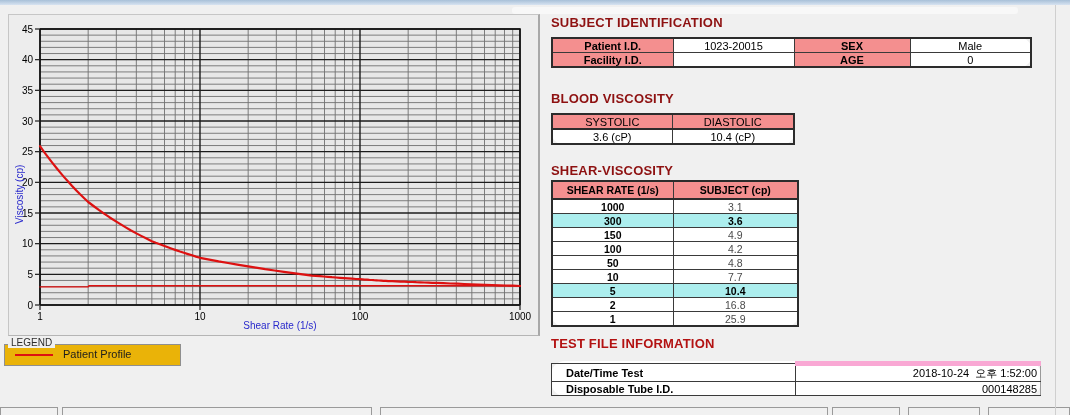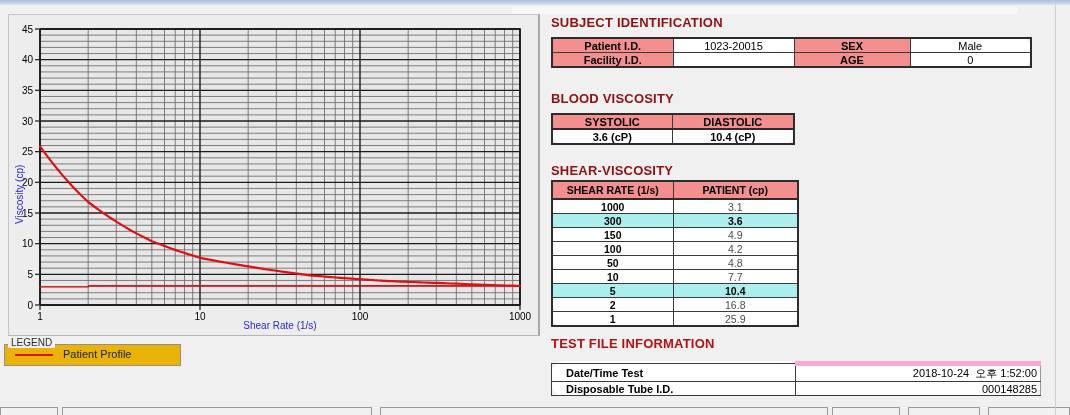--- a/index.html
+++ b/index.html
@@ -40,21 +40,21 @@
 
   
   table.tbl{position:absolute;border-collapse:collapse;table-layout:fixed;
     font-family:"Liberation Sans",sans-serif;font-size:11px;background:#fff;border-radius:14px;}
   table.tbl td{border:1px solid #3a3a3a;text-align:center;padding:0;height:13px;
     overflow:hidden;white-space:nowrap;}
   .pink{background:var(--pink,#f48f8f);font-weight:bold;}
 
   .subject{left:551px;top:37px;width:479px;border:2px solid #2c2c2c;}
   .blood{left:551px;top:113px;width:242px;border:2px solid #2c2c2c;}
-  .blood td{font-weight:bold;}
+  .blood td{font-weight:normal;}
   .blood tr.valrow td{border-top:2px solid #2c2c2c;}
 
   .shear{left:551px;top:180px;width:246px;border:2px solid #2c2c2c;}
   .shear td{height:12px;font-size:10.5px;}
   .shear tr.hdr td{height:16px;font-weight:bold;border-bottom:2px solid #2c2c2c;}
   .shear td.rate{font-weight:bold;}
   .shear td.val{color:#4a4a4a;}
   .shear tr.hl td{background:var(--cyan,#aceeee);font-weight:bold;color:#000;}
 
   .test{left:551px;top:361px;width:489px;background:transparent;}
@@ -240,21 +240,21 @@
 
   <div class="sec-title" id="t-shear">SHEAR-VISCOSITY</div>
   <table class="tbl shear">
     <colgroup>
         <col style="width:121px">
         <col style="width:125px">
       </colgroup>
     <thead>
       <tr class="hdr">
         <td class="pink">SHEAR RATE (1/s)</td>
-        <td class="pink">PATIENT (cp)</td>
+        <td class="pink">SUBJECT (cp)</td>
       </tr>
     </thead>
     <tbody>
       <tr>
           <td class="rate">1000</td>
           <td class="val">3.1</td>
         </tr>
       <tr class="hl">
           <td class="rate">300</td>
           <td class="val">3.6</td>

